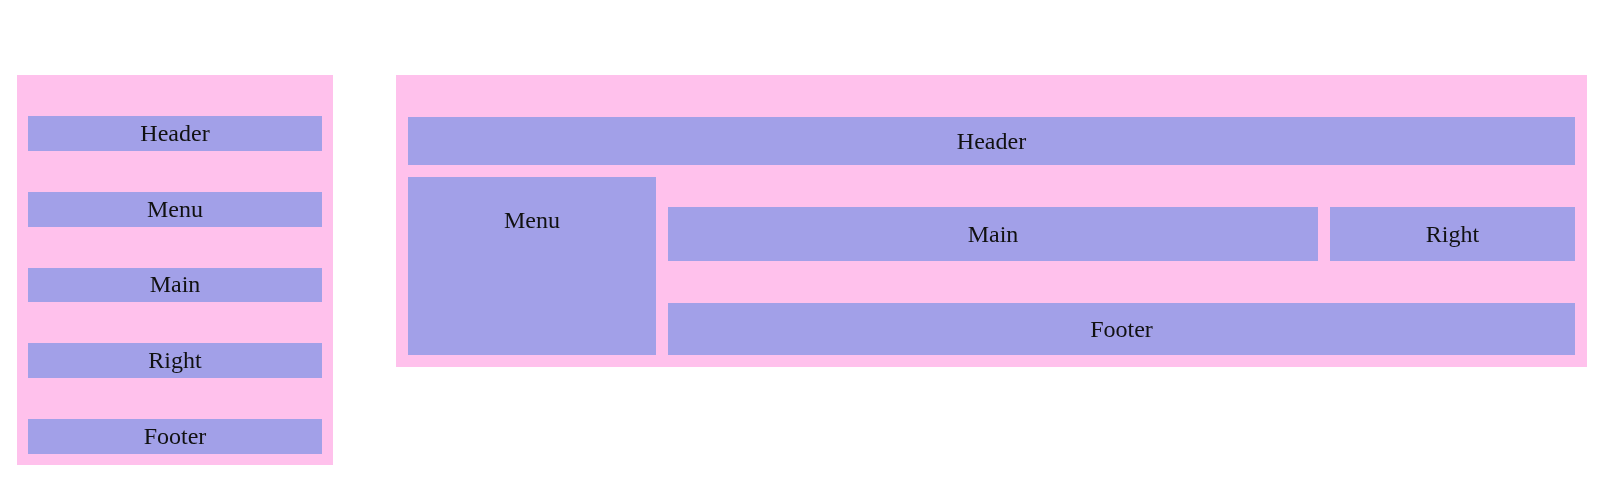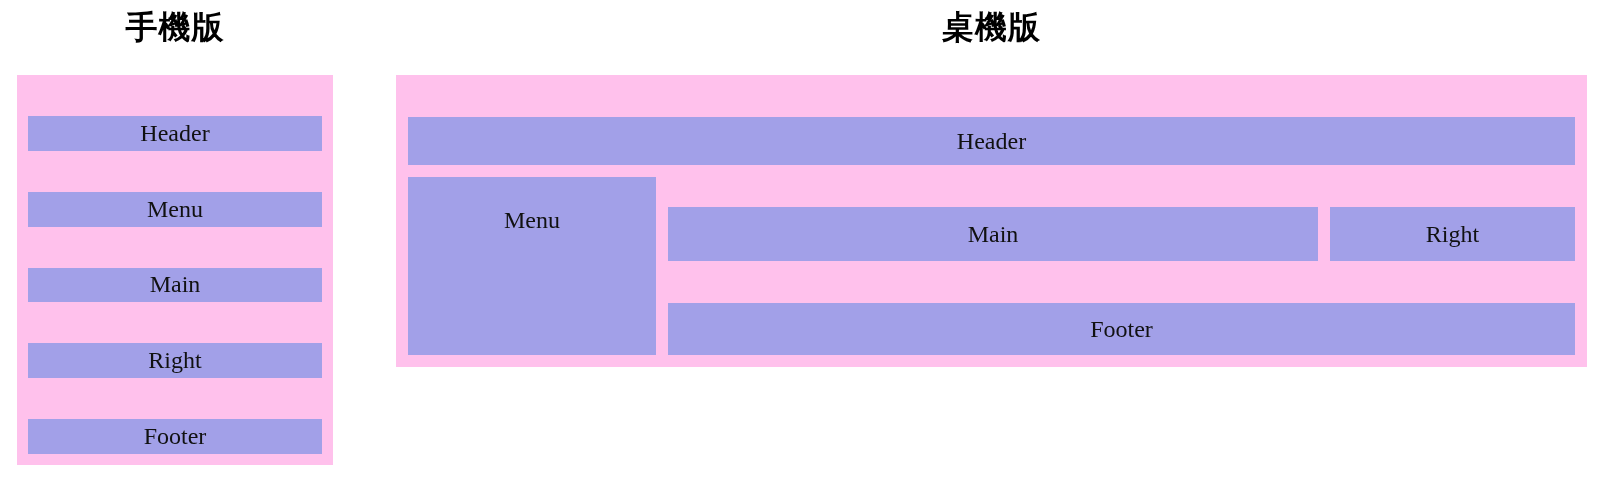--- a/index.html
+++ b/index.html
@@ -81,23 +81,21 @@
   .desk-menu   { grid-column: 1; grid-row: 2 / 4; padding-top: 30px; }
   .desk-main   { grid-column: 2; grid-row: 2; }
   .desk-right  { grid-column: 3; grid-row: 2; }
   .desk-footer { grid-column: 2 / -1; grid-row: 3; }
 </style>
 </head>
 <body>
 
 <div class="canvas">
 
-  <div class="section-title mobile-title">手機版</div>
 
-  <div class="section-title desktop-title">桌機版</div>
 
   <div class="mobile-container">
     <div class="layout-box v-center">Header</div>
     <div class="layout-box v-center">Menu</div>
     <div class="layout-box v-center">Main</div>
     <div class="layout-box v-center">Right</div>
     <div class="layout-box v-center">Footer</div>
   </div>
 
   <div class="desktop-container">

